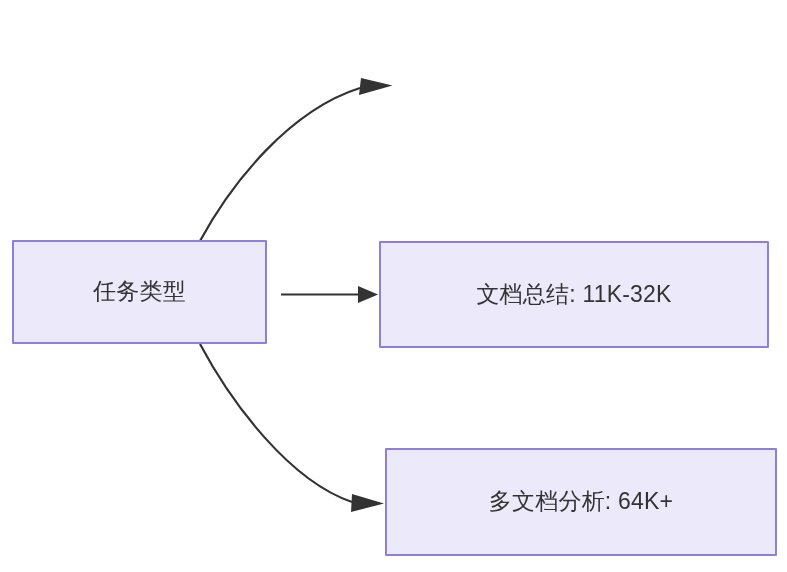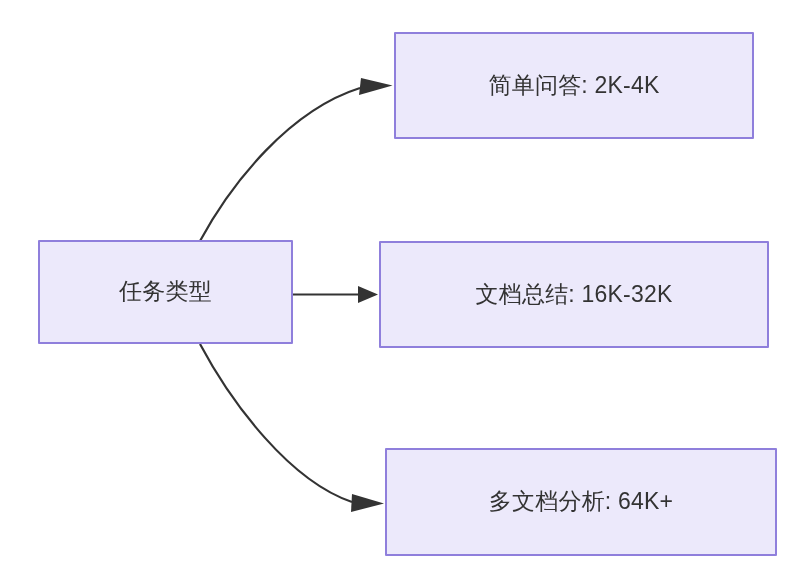--- a/index.html
+++ b/index.html
@@ -72,29 +72,26 @@
       <path class="edge-path" d="M 281,294.5 L 361,294.5"></path>
       <polygon class="arrow-head" points="378,294.5 358,303 358,286"></polygon>
     </g>
 
     <g>
       <path class="edge-path" d="M 200,344 C 232,404 290,481 352,502"></path>
       <polygon class="arrow-head" points="384,503.5 351,512 352,494"></polygon>
     </g>
   </svg>
 
-  <div class="flow-node" style="left:38px; top:240px; width:255px; height:104px;">
+  <div class="flow-node" style="left:12px; top:240px; width:255px; height:104px;">
     <span class="node-label">任务类型</span>
   </div>
 
-  <div class="flow-node" style="left:394px; top:32px; width:360px; height:107px;">
-    <span class="node-label">简单问答: 2K-4K</span>
-  </div>
 
   <div class="flow-node" style="left:379px; top:241px; width:390px; height:107px;">
-    <span class="node-label">文档总结: 16K-32K</span>
+    <span class="node-label">文档总结: 11K-32K</span>
   </div>
 
   <div class="flow-node" style="left:385px; top:448px; width:392px; height:108px;">
     <span class="node-label">多文档分析: 64K+</span>
   </div>
 
 </div>
 
 </body></html>

